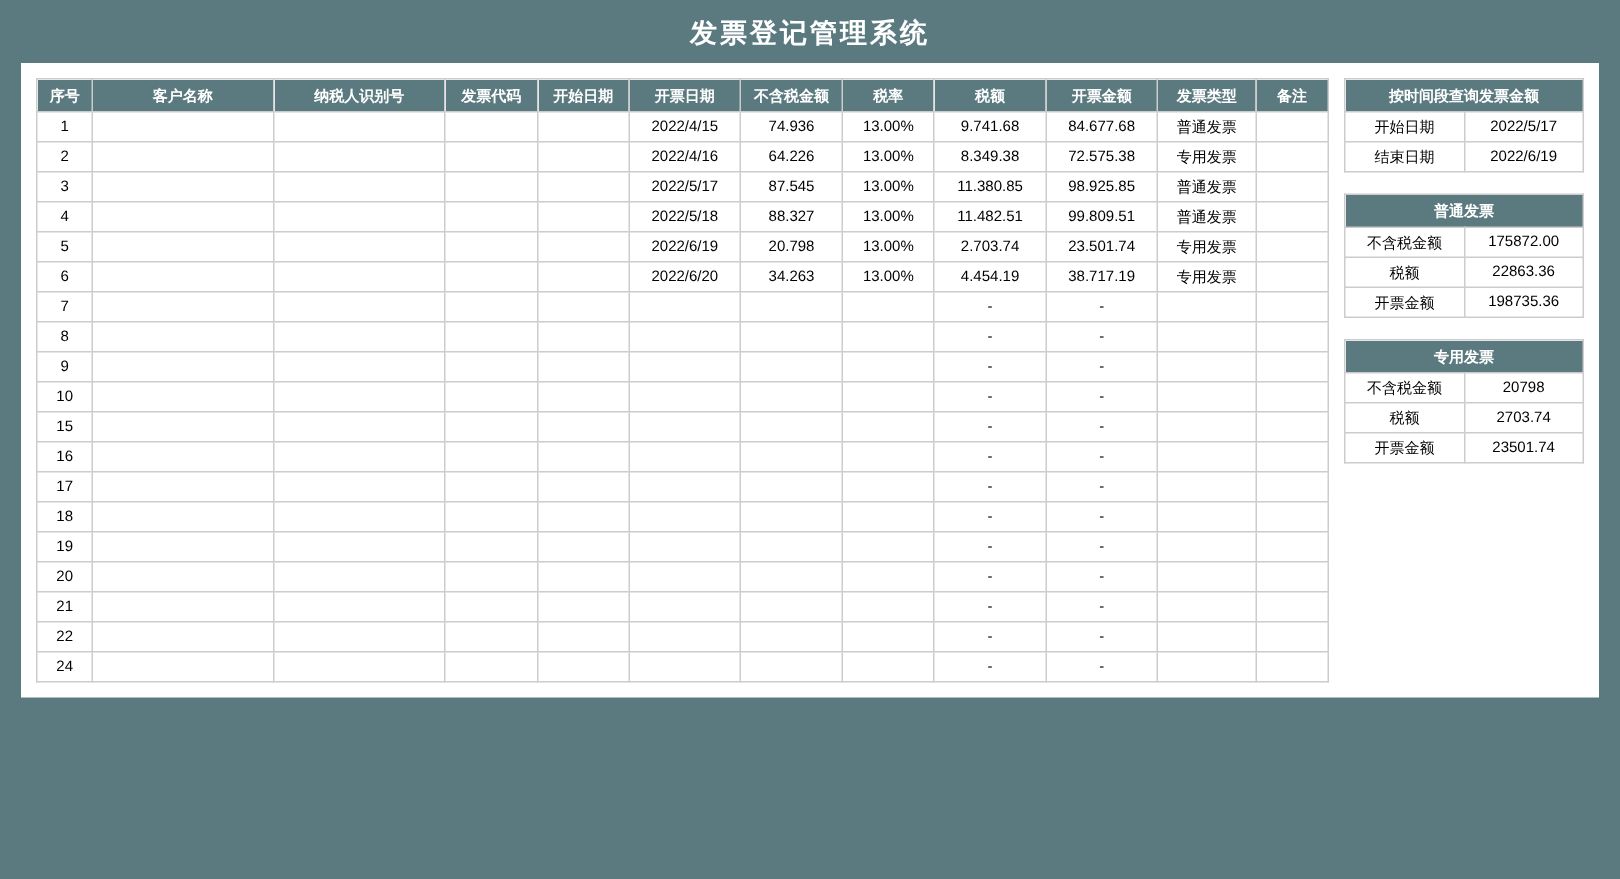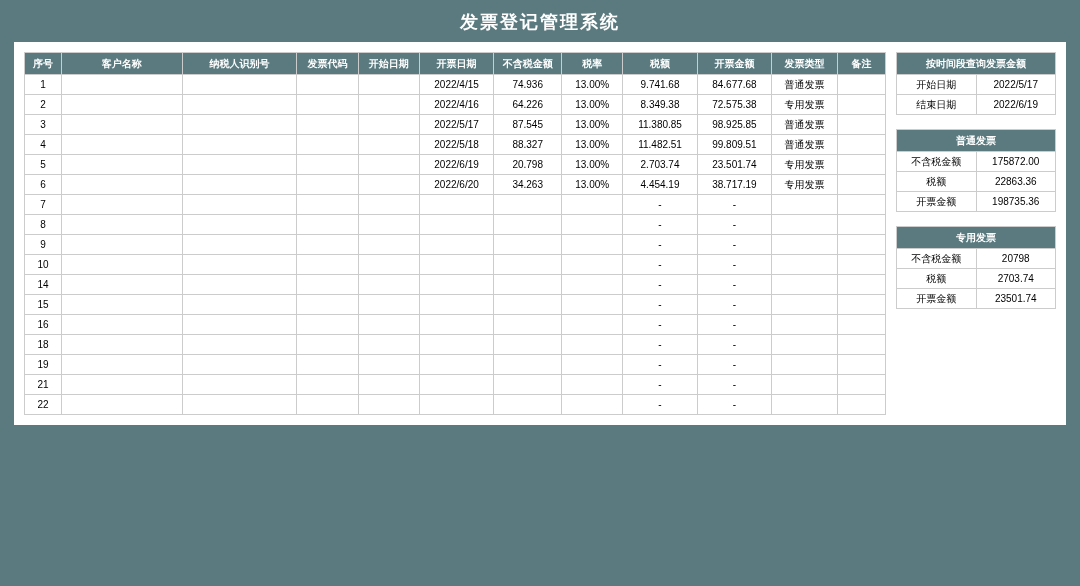--- a/index.html
+++ b/index.html
@@ -258,34 +258,20 @@
               <td></td>
               <td></td>
               <td></td>
               <td></td>
               <td>-</td>
               <td>-</td>
               <td></td>
               <td></td>
             </tr>
             <tr>
-              <td>14</td>
-              <td></td>
-              <td></td>
-              <td></td>
-              <td></td>
-              <td></td>
-              <td></td>
-              <td></td>
-              <td>-</td>
-              <td>-</td>
-              <td></td>
-              <td></td>
-            </tr>
-            <tr>
               <td>15</td>
               <td></td>
               <td></td>
               <td></td>
               <td></td>
               <td></td>
               <td></td>
               <td></td>
               <td>-</td>
               <td>-</td>
@@ -300,20 +286,34 @@
               <td></td>
               <td></td>
               <td></td>
               <td></td>
               <td>-</td>
               <td>-</td>
               <td></td>
               <td></td>
             </tr>
             <tr>
+              <td>17</td>
+              <td></td>
+              <td></td>
+              <td></td>
+              <td></td>
+              <td></td>
+              <td></td>
+              <td></td>
+              <td>-</td>
+              <td>-</td>
+              <td></td>
+              <td></td>
+            </tr>
+            <tr>
               <td>18</td>
               <td></td>
               <td></td>
               <td></td>
               <td></td>
               <td></td>
               <td></td>
               <td></td>
               <td>-</td>
               <td>-</td>
@@ -328,35 +328,63 @@
               <td></td>
               <td></td>
               <td></td>
               <td></td>
               <td>-</td>
               <td>-</td>
               <td></td>
               <td></td>
             </tr>
             <tr>
+              <td>20</td>
+              <td></td>
+              <td></td>
+              <td></td>
+              <td></td>
+              <td></td>
+              <td></td>
+              <td></td>
+              <td>-</td>
+              <td>-</td>
+              <td></td>
+              <td></td>
+            </tr>
+            <tr>
               <td>21</td>
               <td></td>
               <td></td>
               <td></td>
               <td></td>
               <td></td>
               <td></td>
               <td></td>
               <td>-</td>
               <td>-</td>
               <td></td>
               <td></td>
             </tr>
             <tr>
               <td>22</td>
+              <td></td>
+              <td></td>
+              <td></td>
+              <td></td>
+              <td></td>
+              <td></td>
+              <td></td>
+              <td>-</td>
+              <td>-</td>
+              <td></td>
+              <td></td>
+            </tr>
+            <tr>
+              <td>24</td>
               <td></td>
               <td></td>
               <td></td>
               <td></td>
               <td></td>
               <td></td>
               <td></td>
               <td>-</td>
               <td>-</td>
               <td></td>

